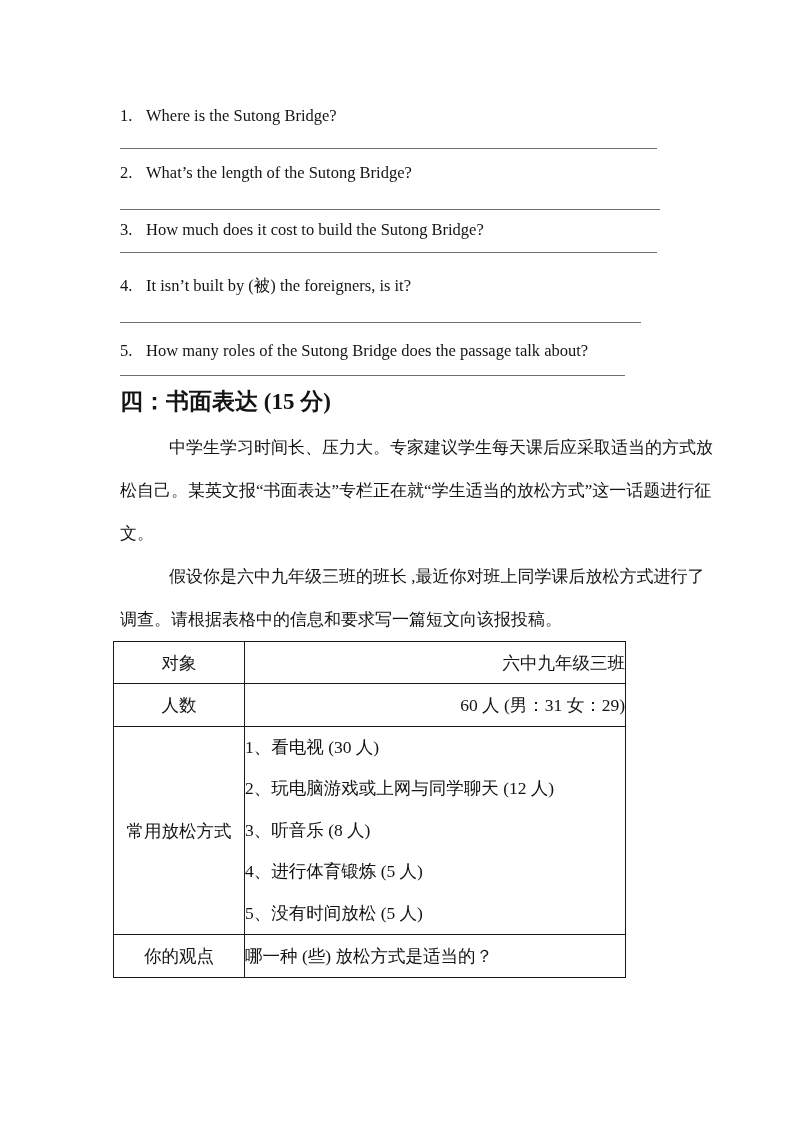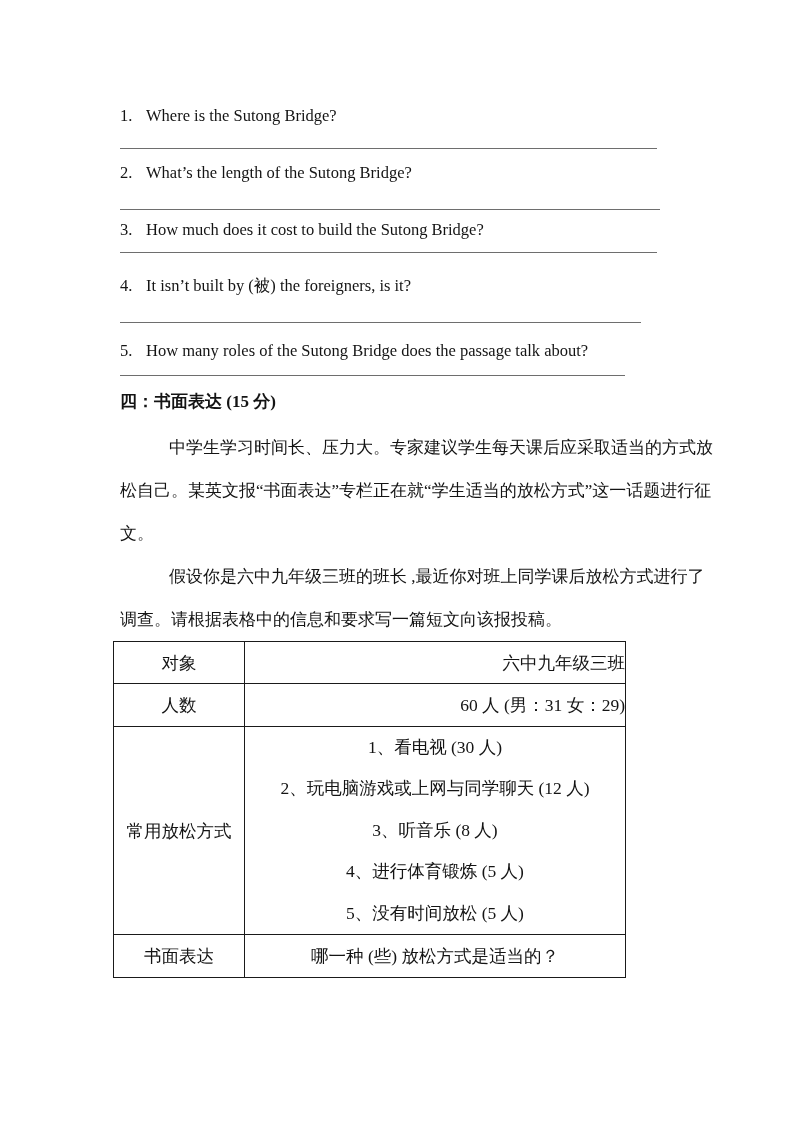--- a/index.html
+++ b/index.html
@@ -33,21 +33,21 @@
   .al-2 { width: 540px; margin-top: 26px; }
   .al-3 { width: 537px; margin-top: 12px; }
   .al-4 { width: 521px; margin-top: 26px; }
   .al-5 { width: 505px; margin-top: 14px; }
   .q-2 { margin-top: 13px; }
   .q-3 { margin-top: 9px; }
   .q-4 { margin-top: 22px; }
   .q-5 { margin-top: 17px; }
   .section-heading {
     margin-top: 13px;
-    font-size: 17px;
+    font-size: 23px;
     line-height: 25px;
     font-weight: bold;
   }
   .intro {
     margin-top: 12px;
     font-size: 17px;
   }
   .p-line {
     line-height: 43px;
     white-space: nowrap;
@@ -60,21 +60,21 @@
     table-layout: fixed;
     font-size: 17.5px;
   }
   table.survey td {
     border: 1.5px solid #1a1a1a;
     padding: 0;
     vertical-align: middle;
   }
   td.label-col { width: 130px; text-align: center; }
   td.value-col { text-align: right; }
-  td.value-left { text-align: center; padding-left: 12px; }
+  td.value-left { text-align: left; padding-left: 12px; }
   .row-1 { height: 42px; }
   .row-2 { height: 43px; }
   .row-3 { height: 207px; }
   .row-4 { height: 43px; }
   .relax-item { line-height: 41.4px; white-space: nowrap; }
 </style>
 </head>
 <body>
 
 <div class="page">
@@ -136,20 +136,20 @@
         <td class="label-col">常用放松方式</td>
         <td class="value-left">
           <div class="relax-item">1、看电视 (30 人)</div>
           <div class="relax-item">2、玩电脑游戏或上网与同学聊天 (12 人)</div>
           <div class="relax-item">3、听音乐 (8 人)</div>
           <div class="relax-item">4、进行体育锻炼 (5 人)</div>
           <div class="relax-item">5、没有时间放松 (5 人)</div>
         </td>
       </tr>
       <tr class="row-4">
-        <td class="label-col">书面表达</td>
+        <td class="label-col">你的观点</td>
         <td class="value-left">哪一种 (些) 放松方式是适当的？</td>
       </tr>
     </tbody>
       </table>
 
   </div>
 </div>
 
 </body></html>

